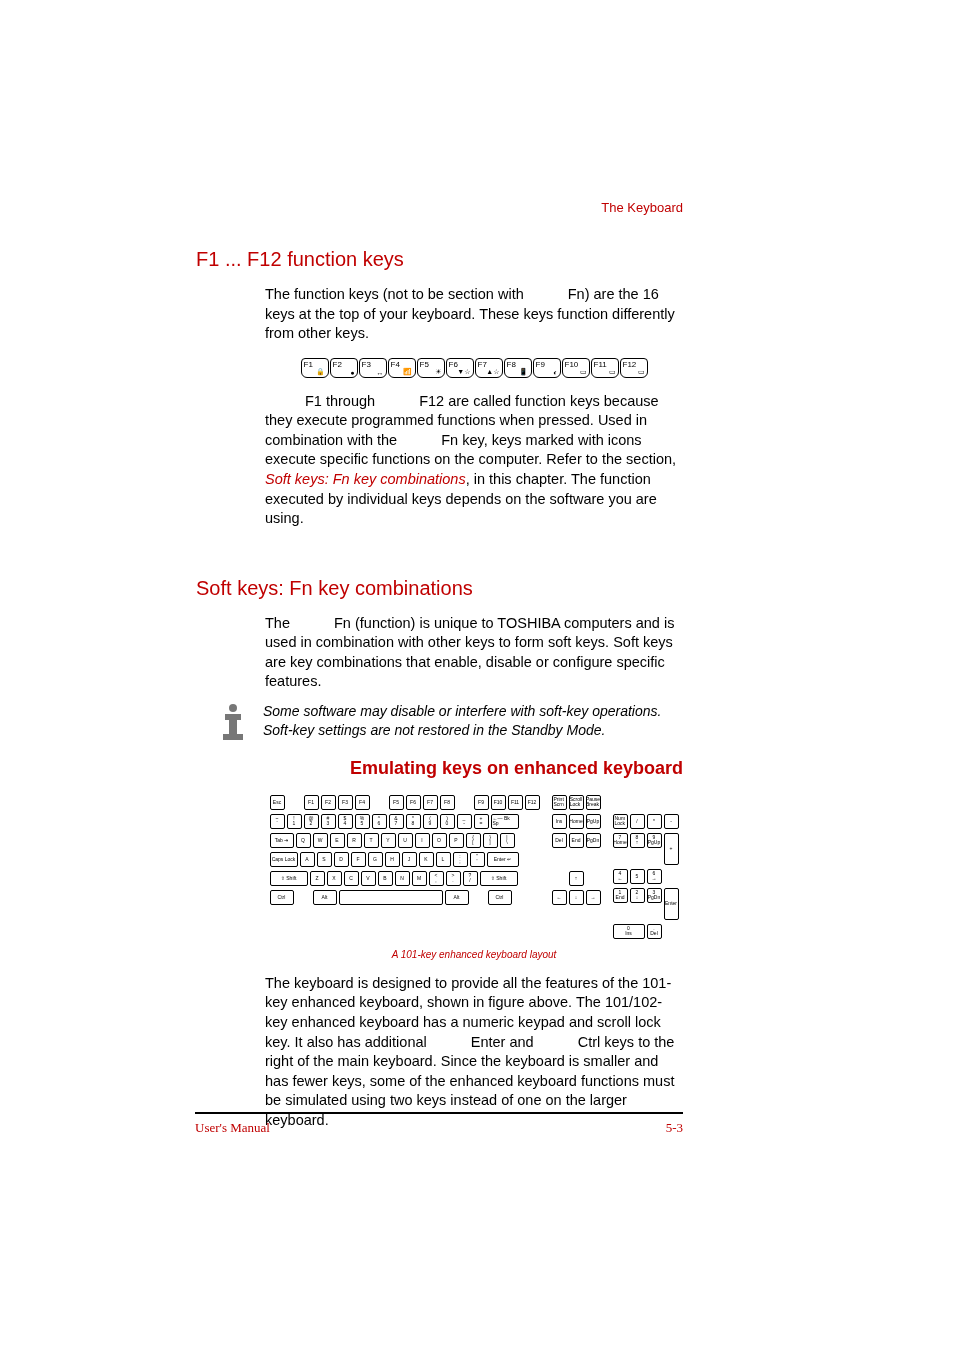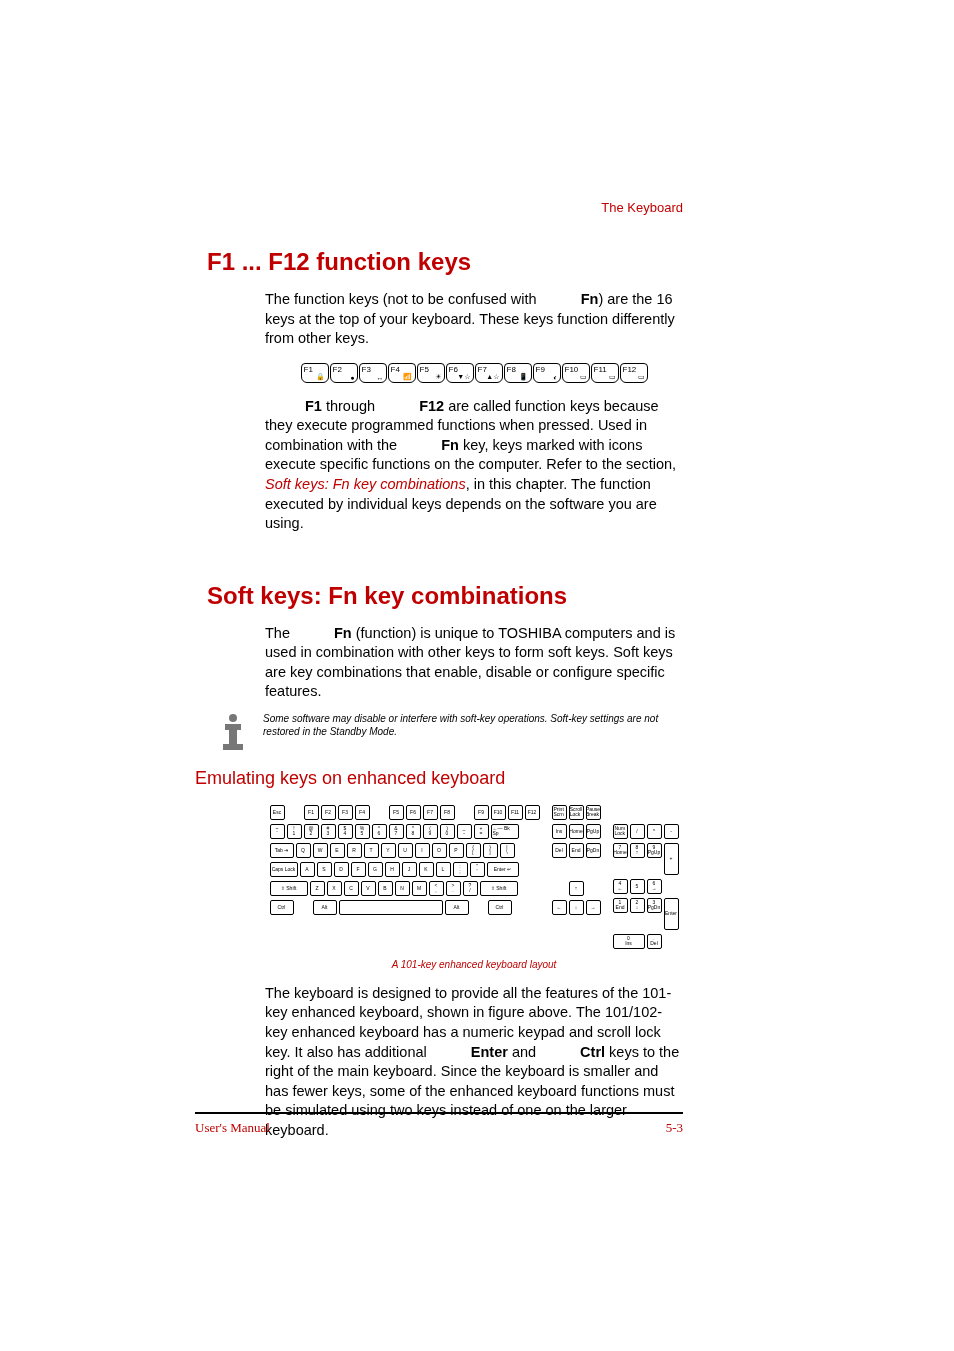--- a/index.html
+++ b/index.html
@@ -18,42 +18,43 @@
   }
   .header-right {
     position: absolute;
     top: 200px;
     right: 195px;
     color: #c00000;
     font-size: 13px;
   }
   .h1 {
     color: #c00000;
-    font-weight: bold;
-    font-size: 24px;
-    margin: 48px 0 14px 12px;
+    font-weight: normal;
+    font-size: 20px;
+    margin: 48px 0 14px 1px;
     font-family: Arial, Helvetica, sans-serif;
   }
   .h2 {
     color: #c00000;
-    font-weight: normal;
+    font-weight: bold;
     font-size: 18px;
     margin: 18px 0 16px 0;
+    text-align: right;
   }
   .body-text {
     margin-left: 70px;
     font-size: 14.5px;
     line-height: 1.35;
     margin-bottom: 10px;
   }
   .link {
     color: #c00000;
     font-style: italic;
   }
-  .bold { font-weight: bold; padding-left: 40px; }
+  .bold { font-weight: normal; padding-left: 40px; }
   .fn-row {
     margin: 14px 0 14px 70px;
     display: flex;
     justify-content: center;
     gap: 1px;
   }
   .fn-key {
     width: 28px;
     height: 20px;
     border: 1.5px solid #000;
@@ -80,21 +81,21 @@
   }
   .note-icon {
     flex: 0 0 36px;
     display: flex;
     justify-content: center;
     margin-left: 20px;
   }
   .note-icon svg { width: 32px; height: 38px; }
   .note-text {
     font-style: italic;
-    font-size: 10px;
+    font-size: 14px;
     line-height: 1.35;
     flex: 1;
   }
   .kbd-figure {
     margin: 14px 0 10px 70px;
     display: flex;
     flex-direction: column;
     align-items: center;
   }
   .caption {
@@ -148,21 +149,21 @@
 </style>
 </head>
 <body>
 
 <div class="page">
   <div class="header-right">The Keyboard</div>
 
   <div class="h1">F1 ... F12 function keys</div>
 
   <div class="body-text">
-    <span>The function keys (not to be confused with </span><span class="bold">Fn</span><span>) are the 16 keys at the top of your keyboard. These keys function differently from other keys.</span>
+    <span>The function keys (not to be section with </span><span class="bold">Fn</span><span>) are the 16 keys at the top of your keyboard. These keys function differently from other keys.</span>
   </div>
 
   <div class="fn-row" id="fn-row">
       <div class="fn-key">
         <span>F1</span>
         <span class="icon">🔒</span>
       </div>
       <div class="fn-key">
         <span>F2</span>
         <span class="icon">●</span>

